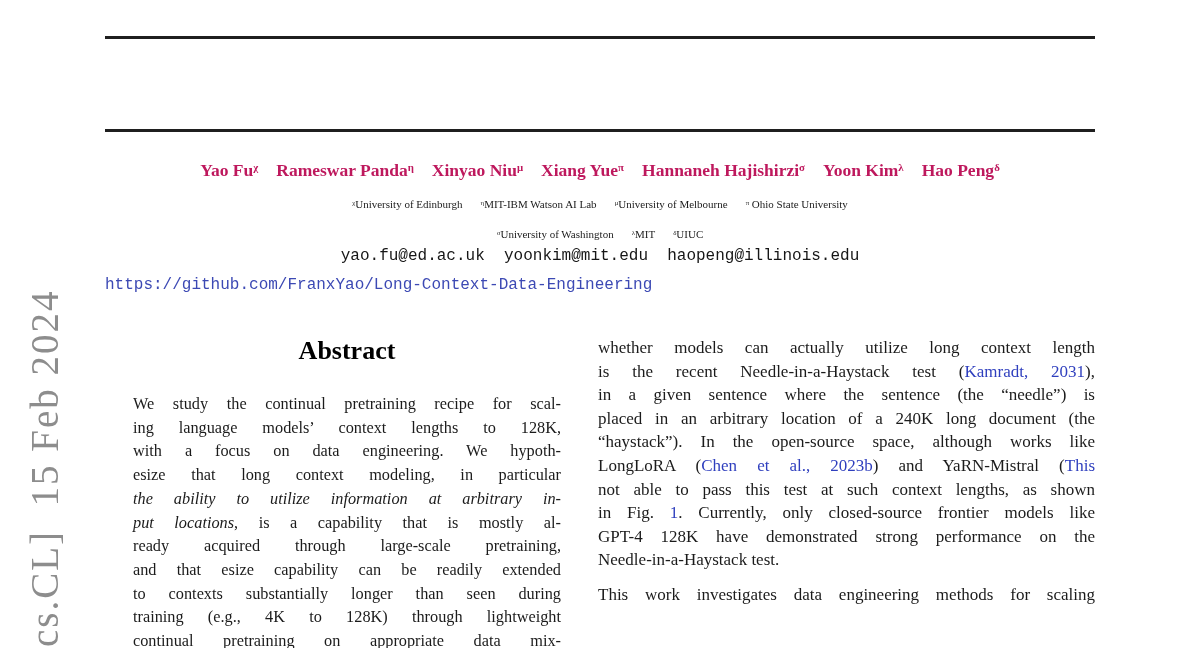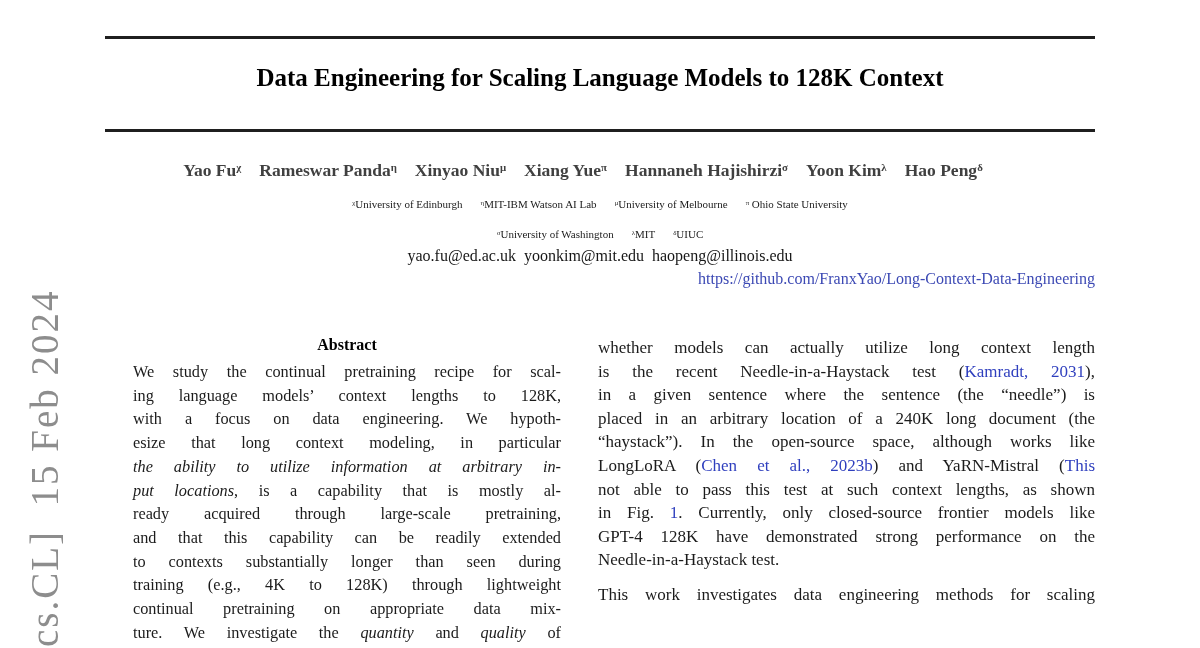--- a/index.html
+++ b/index.html
@@ -15,58 +15,57 @@
     white-space:pre; font-weight:400;
   }
   .rule { position:absolute; left:105px; width:990px; height:2.5px; background:#1f1f1f; }
   .rule-top { top:36px; }
   .rule-bottom { top:129px; }
   .title {
     position:absolute; left:105px; top:64px; width:990px; margin:0;
     text-align:center; font-size:25px; font-weight:bold; color:#000;
   }
   .authors {
-    position:absolute; left:38px; top:160px; width:1090px;
-    text-align:center; font-size:17.5px; font-weight:bold; color:#404040;
+    position:absolute; left:55px; top:160px; width:1090px;
+    text-align:center; font-size:17.5px; font-weight:bold; color:#be185d;
   }
   .author { margin:0 9px; white-space:nowrap; }
   .affil-line { position:absolute; left:80px; width:1040px; text-align:center; font-size:11px; }
   .affil-line-1 { top:198px; }
   .affil-line-2 { top:228px; }
   .affil-item { margin:0 9px; white-space:pre; }
   sup { font-size:62%; vertical-align:baseline; position:relative; top:-0.45em; line-height:0; }
-  .mono { font-family:Liberation Serif, serif; }
+  .mono { font-family:Liberation Mono, monospace; }
   .emails {
     position:absolute; left:105px; top:247px; width:990px;
     text-align:center; font-size:16px; white-space:pre; color:#161616;
   }
   .repo {
-    position:absolute; left:105px; top:270px; width:990px; display:block;
-    text-align:right; font-size:16px; color:var(--url,#3c49b4); text-decoration:none;
+    position:absolute; left:105px; top:276px; width:990px; display:block;
+    text-align:left; font-size:16px; color:var(--url,#3c49b4); text-decoration:none;
   }
   .col-left { position:absolute; left:133px; top:336px; width:428px; }
-  .abs-heading { text-align:center; font-size:16px; font-weight:bold; margin:0 0 6px 0; color:#000; }
+  .abs-heading { text-align:center; font-size:26px; font-weight:bold; margin:0 0 26px 0; color:#000; }
   .abs-body { font-size:16.3px; line-height:23.7px; }
   .col-right { position:absolute; left:598px; top:336px; width:497px; font-size:17px; line-height:23.6px; }
   .para + .para { margin-top:11px; }
   .tline { text-align:justify; text-align-last:justify; }
   [data-lastalign="left"] .tline-last { text-align-last:left; }
   .it { font-style:italic; }
   .cite { color:var(--cite,#2f3fbe); cursor:pointer; }
 </style>
 </head>
 <body>
 
 <div class="page">
 
   <div class="watermark">[cs.CL]  15 Feb 2024</div>
 
   <div class="rule rule-top"></div>
 
-  <h1 class="title">Data Engineering for Scaling Language Models to 128K Context</h1>
 
   <div class="rule rule-bottom"></div>
 
   <div class="authors"><span class="author"><span>Yao Fu</span><sup>χ</sup></span><span class="author"><span>Rameswar Panda</span><sup>η</sup></span><span class="author"><span>Xinyao Niu</span><sup>μ</sup></span><span class="author"><span>Xiang Yue</span><sup>π</sup></span><span class="author"><span>Hannaneh Hajishirzi</span><sup>σ</sup></span><span class="author"><span>Yoon Kim</span><sup>λ</sup></span><span class="author"><span>Hao Peng</span><sup>δ</sup></span></div>
 
   <div class="affil-line affil-line-1"><span class="affil-item"><sup>χ</sup><span>University of Edinburgh</span></span><span class="affil-item"><sup>η</sup><span>MIT-IBM Watson AI Lab</span></span><span class="affil-item"><sup>μ</sup><span>University of Melbourne</span></span><span class="affil-item"><sup>π</sup><span> Ohio State University</span></span></div>
   <div class="affil-line affil-line-2"><span class="affil-item"><sup>σ</sup><span>University of Washington</span></span><span class="affil-item"><sup>λ</sup><span>MIT</span></span><span class="affil-item"><sup>δ</sup><span>UIUC</span></span></div>
 
   <div class="emails mono">yao.fu@ed.ac.uk  yoonkim@mit.edu  haopeng@illinois.edu</div>
 
@@ -75,21 +74,21 @@
   <div class="col-left">
     <div class="abs-heading">Abstract</div>
     <div class="abs-body" data-lastalign="justify">
         <div class="tline"><span>We study the continual pretraining recipe for scal-</span></div>
         <div class="tline"><span>ing language models’ context lengths to 128K,</span></div>
         <div class="tline"><span>with a focus on data engineering. We hypoth-</span></div>
         <div class="tline"><span>esize that long context modeling, in particular</span></div>
         <div class="tline"><span class="it">the ability to utilize information at arbitrary in-</span></div>
         <div class="tline"><span class="it">put locations</span><span>, is a capability that is mostly al-</span></div>
         <div class="tline"><span>ready acquired through large-scale pretraining,</span></div>
-        <div class="tline"><span>and that this capability can be readily extended</span></div>
+        <div class="tline"><span>and that esize capability can be readily extended</span></div>
         <div class="tline"><span>to contexts substantially longer than seen during</span></div>
         <div class="tline"><span>training (e.g., 4K to 128K) through lightweight</span></div>
         <div class="tline"><span>continual pretraining on appropriate data mix-</span></div>
         <div class="tline tline-last"><span>ture. We investigate the </span><span class="it">quantity</span><span> and </span><span class="it">quality</span><span> of</span></div>
       </div>
   </div>
 
   <div class="col-right">
     <div class="para" data-lastalign="left">
         <div class="tline"><span>whether models can actually utilize long context length</span></div>

